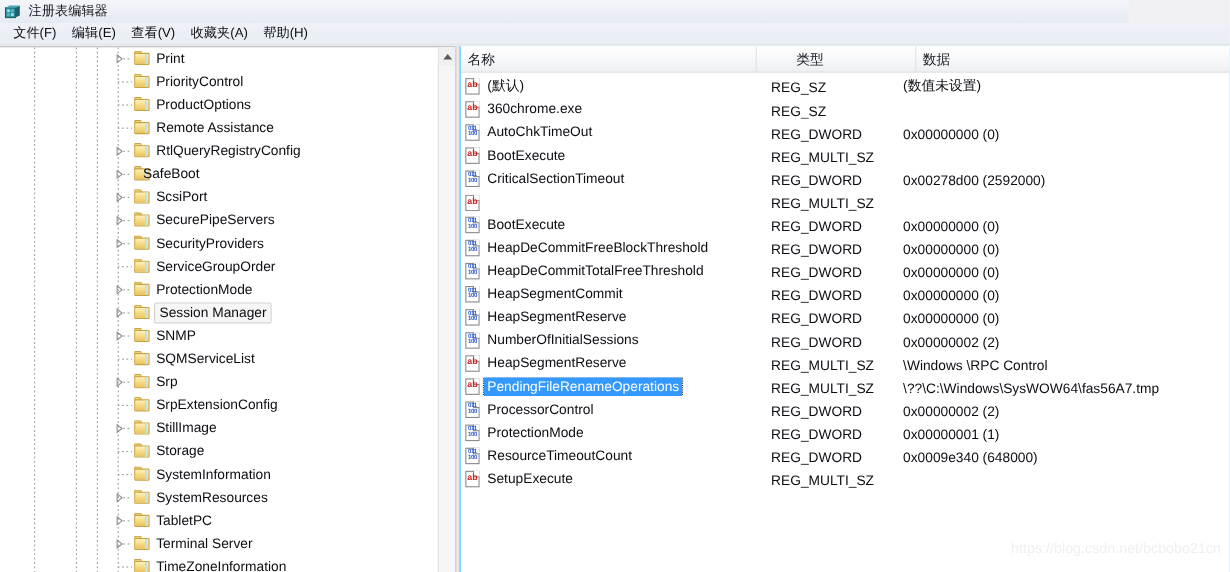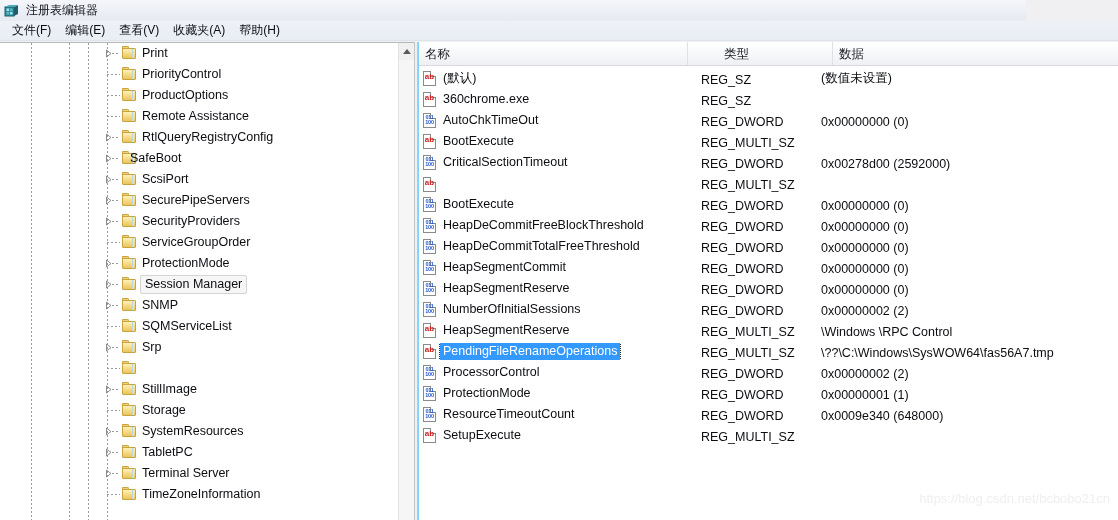--- a/index.html
+++ b/index.html
@@ -518,20 +518,21 @@
               </span>
               <span class="tree-label" style="left: 140px;">Srp</span>
             </div>
             <div class="tree-row">
               <span class="elbow" style="left: 107px; width: 13px;"></span>
               <span class="folder" style="left: 121px; top: 3px;">
                 <span class="ftab"></span>
                 <span class="fbody"></span>
                 <span class="fspine"></span>
               </span>
+              <span class="tree-label" style="left: 140px;">SrpExtensionConfig</span>
             </div>
             <div class="tree-row">
               <span class="tw" style="left: 100px;">
                 <svg width="9" height="9" viewBox="0 0 9 9">
                   <path d="M2.5 1 L7 4.5 L2.5 8 Z" fill="none" stroke="#8e8e8e" stroke-width="1"></path>
                 </svg>
               </span>
               <span class="elbow" style="left: 112px; width: 8px;"></span>
               <span class="folder" style="left: 121px; top: 3px;">
                 <span class="ftab"></span>
@@ -541,20 +542,29 @@
               <span class="tree-label" style="left: 140px;">StillImage</span>
             </div>
             <div class="tree-row">
               <span class="elbow" style="left: 107px; width: 13px;"></span>
               <span class="folder" style="left: 121px; top: 3px;">
                 <span class="ftab"></span>
                 <span class="fbody"></span>
                 <span class="fspine"></span>
               </span>
               <span class="tree-label" style="left: 140px;">Storage</span>
+            </div>
+            <div class="tree-row">
+              <span class="elbow" style="left: 107px; width: 13px;"></span>
+              <span class="folder" style="left: 121px; top: 3px;">
+                <span class="ftab"></span>
+                <span class="fbody"></span>
+                <span class="fspine"></span>
+              </span>
+              <span class="tree-label" style="left: 140px;">SystemInformation</span>
             </div>
             <div class="tree-row">
               <span class="tw" style="left: 100px;">
                 <svg width="9" height="9" viewBox="0 0 9 9">
                   <path d="M2.5 1 L7 4.5 L2.5 8 Z" fill="none" stroke="#8e8e8e" stroke-width="1"></path>
                 </svg>
               </span>
               <span class="elbow" style="left: 112px; width: 8px;"></span>
               <span class="folder" style="left: 121px; top: 3px;">
                 <span class="ftab"></span>

